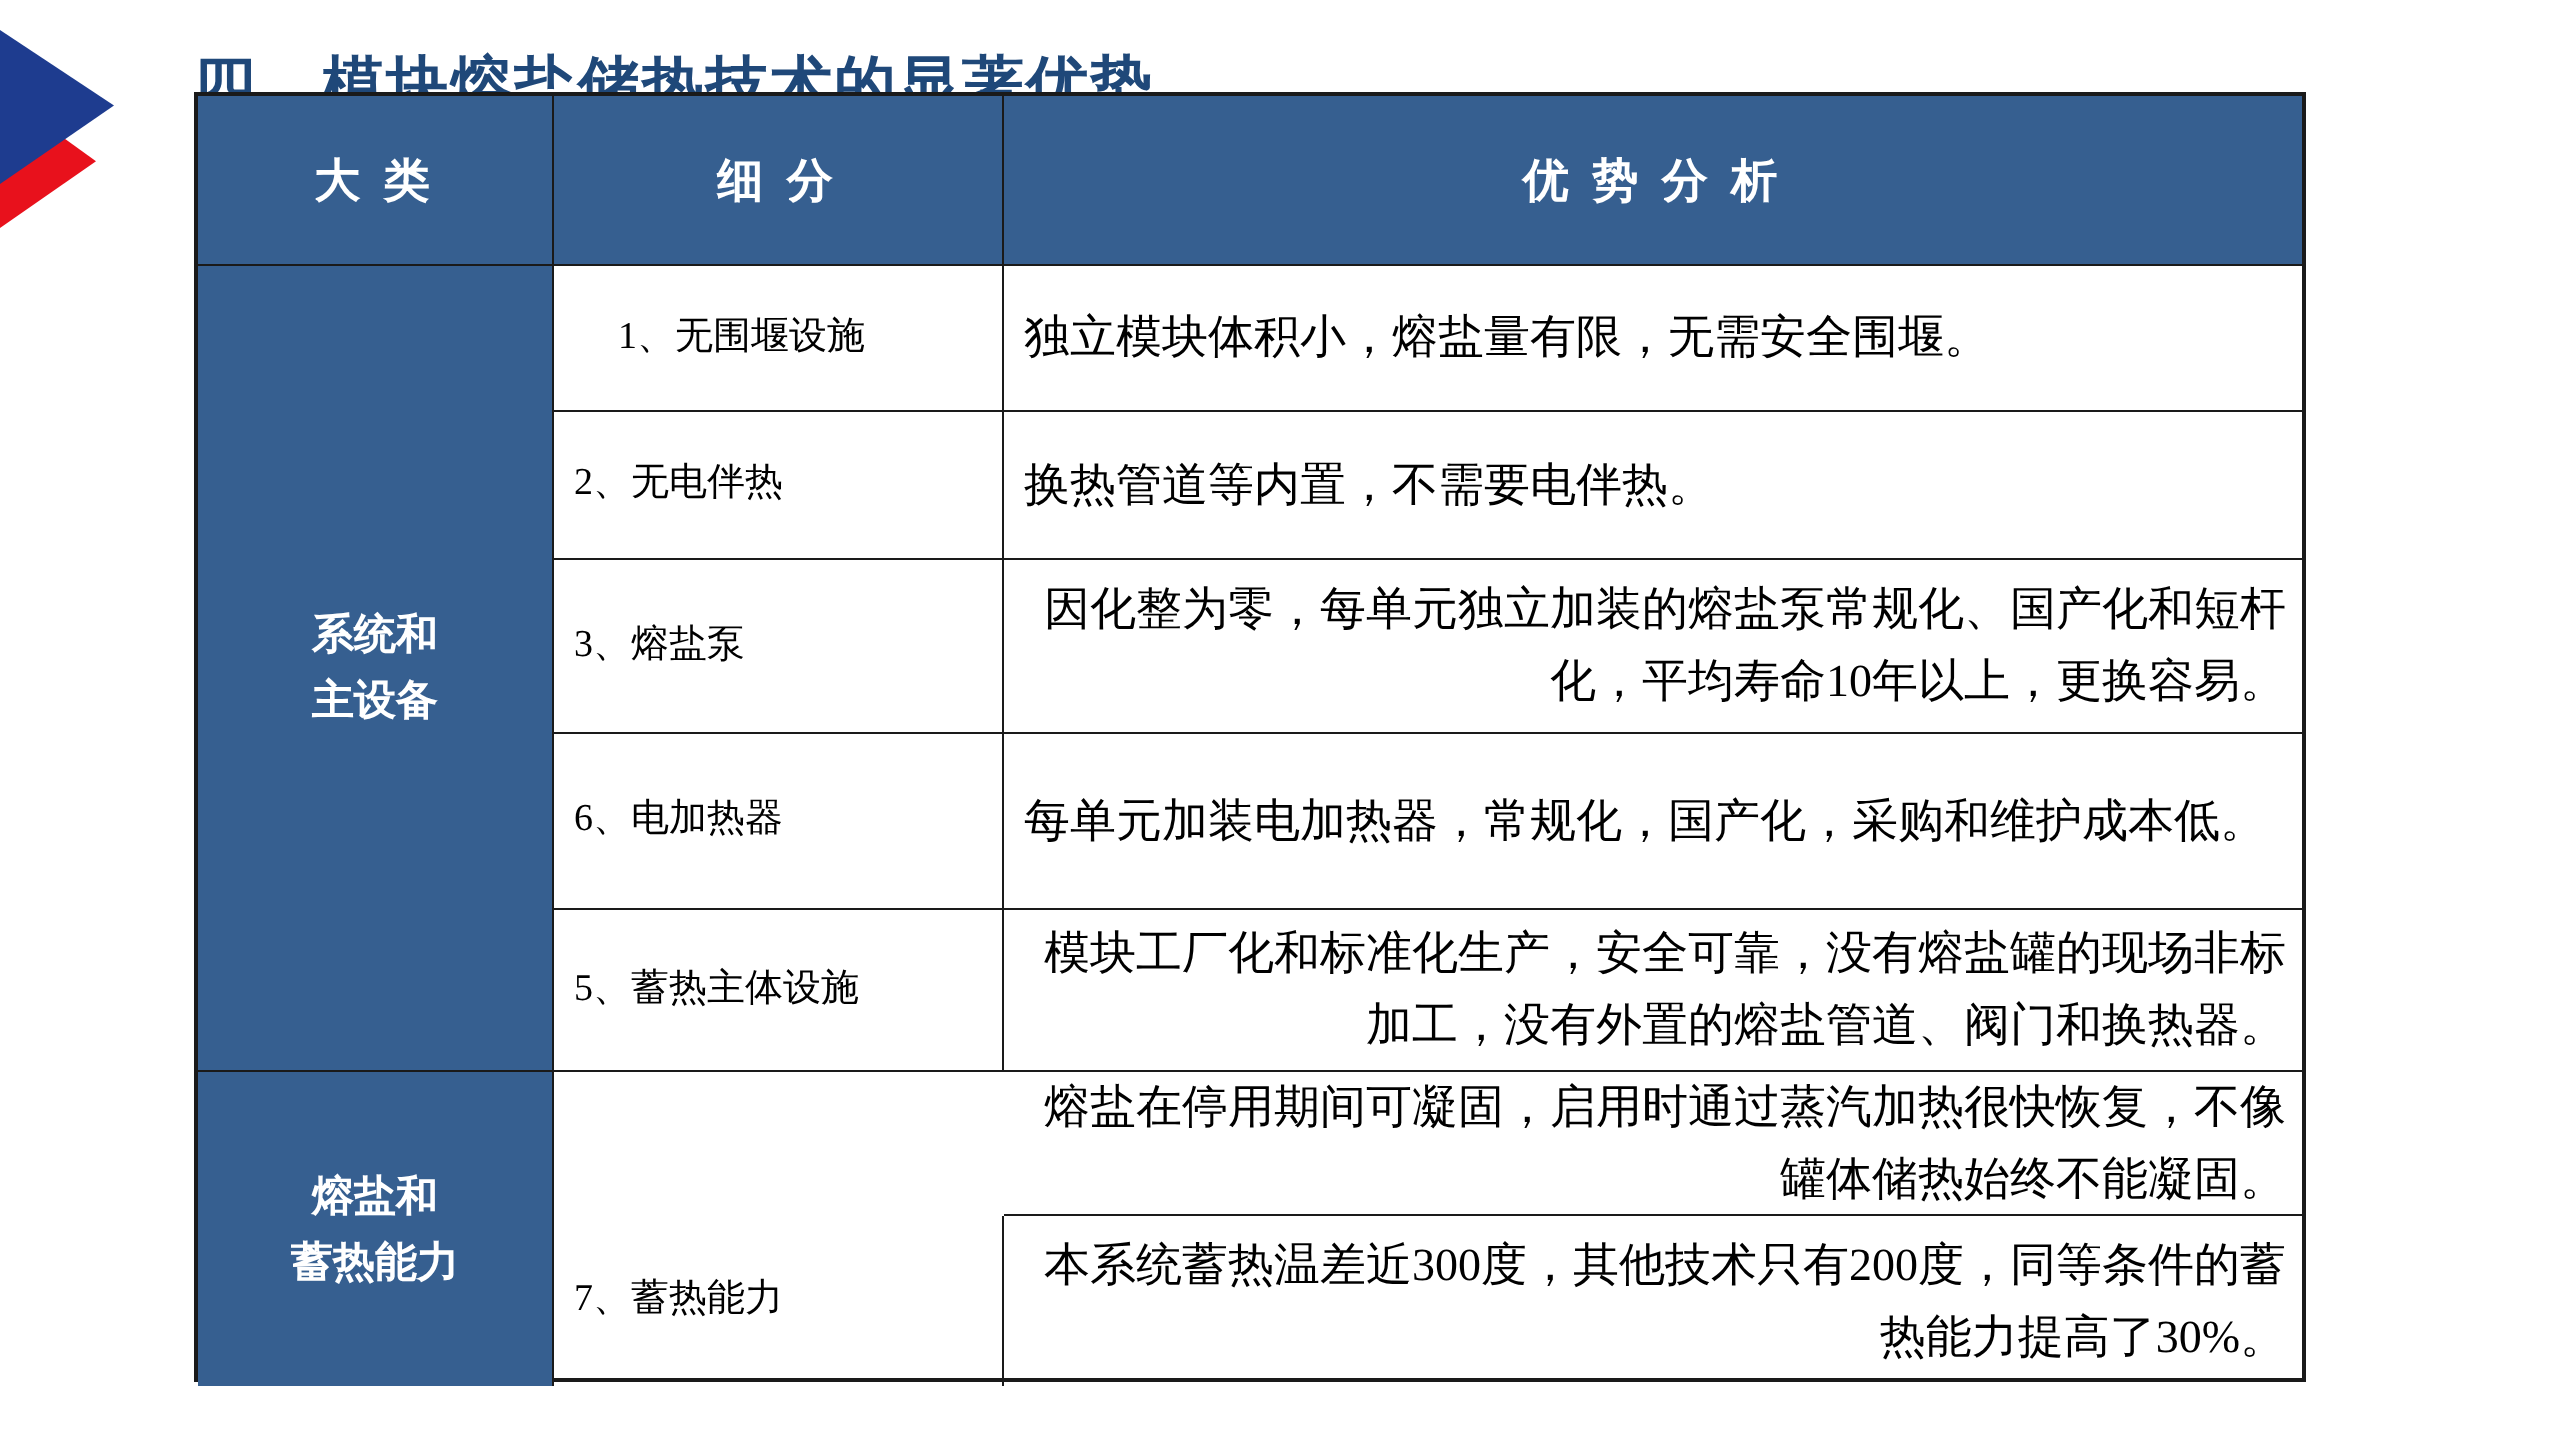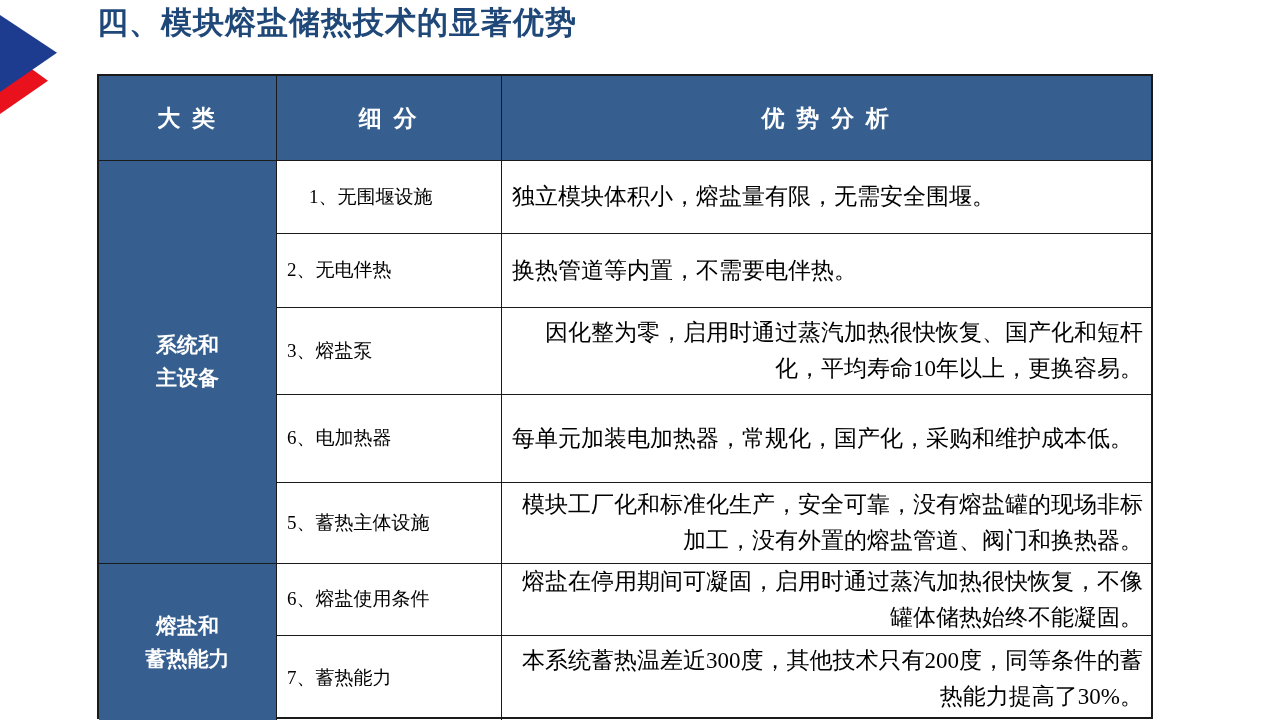--- a/index.html
+++ b/index.html
@@ -14,27 +14,27 @@
     background:var(--deco-red,#e8111c);
     clip-path:polygon(0 0,100% 51%,0 100%);
   }
   .deco-blue{
     top:15px;width:57px;height:77px;z-index:2;
     background:var(--deco-blue,#1e3c8f);
     clip-path:polygon(0 0,100% 49%,0 100%);
   }
   
   .slide-title{
-    position:absolute;left:97px;top:2px;margin:0;
+    position:absolute;left:97px;top:22px;margin:0;
     font-size:31px;font-weight:700;letter-spacing:1px;
     color:var(--title,#1f4879);
   }
   
   .adv-table{
-    position:absolute;left:97px;top:74px;
+    position:absolute;left:97px;top:46px;
     width:1056px;height:645px;box-sizing:border-box;
     border:2px solid var(--border,#1a1a1a);
     display:grid;
     grid-template-columns:178px 225px 1fr;
     grid-template-rows:85px 73px 74px 87px 88px 81px 72px 85px;
     background:#ffffff;
   }
   .cell{
     box-sizing:border-box;
     border-right:1.5px solid var(--border,#1a1a1a);
@@ -84,26 +84,25 @@
   <div class="cell group c1r2">系统和
 主设备</div>
 
   <div class="cell sub" style="grid-column:2;grid-row:2;padding-left:32px;">1、无围堰设施</div>
   <div class="cell analysis last-col" style="grid-column:3;grid-row:2;">独立模块体积小，熔盐量有限，无需安全围堰。</div>
 
   <div class="cell sub" style="grid-column:2;grid-row:3;">2、无电伴热</div>
   <div class="cell analysis last-col" style="grid-column:3;grid-row:3;">换热管道等内置，不需要电伴热。</div>
 
   <div class="cell sub" style="grid-column:2;grid-row:4;">3、熔盐泵</div>
-  <div class="cell analysis last-col" style="grid-column:3;grid-row:4;">因化整为零，启用时通过蒸汽加热很快恢复、国产化和短杆化，平均寿命10年以上，更换容易。</div>
+  <div class="cell analysis last-col" style="grid-column:3;grid-row:4;">因化整为零，每单元独立加装的熔盐泵常规化、国产化和短杆化，平均寿命10年以上，更换容易。</div>
 
   <div class="cell sub" style="grid-column:2;grid-row:5;">6、电加热器</div>
   <div class="cell analysis last-col" style="grid-column:3;grid-row:5;">每单元加装电加热器，常规化，国产化，采购和维护成本低。</div>
 
   <div class="cell sub" style="grid-column:2;grid-row:6;">5、蓄热主体设施</div>
   <div class="cell analysis last-col" style="grid-column:3;grid-row:6;">模块工厂化和标准化生产，安全可靠，没有熔盐罐的现场非标加工，没有外置的熔盐管道、阀门和换热器。</div>
 
-  <div class="cell sub" style="grid-column:2;grid-row:7;">6、熔盐使用条件</div>
   <div class="cell analysis last-col" style="grid-column:3;grid-row:7;">熔盐在停用期间可凝固，启用时通过蒸汽加热很快恢复，不像罐体储热始终不能凝固。</div>
 
   <div class="cell sub last-row" style="grid-column:2;grid-row:8;">7、蓄热能力</div>
   <div class="cell analysis last-col last-row" style="grid-column:3;grid-row:8;">本系统蓄热温差近300度，其他技术只有200度，同等条件的蓄热能力提高了30%。</div>
 </div>
 
 </body></html>

